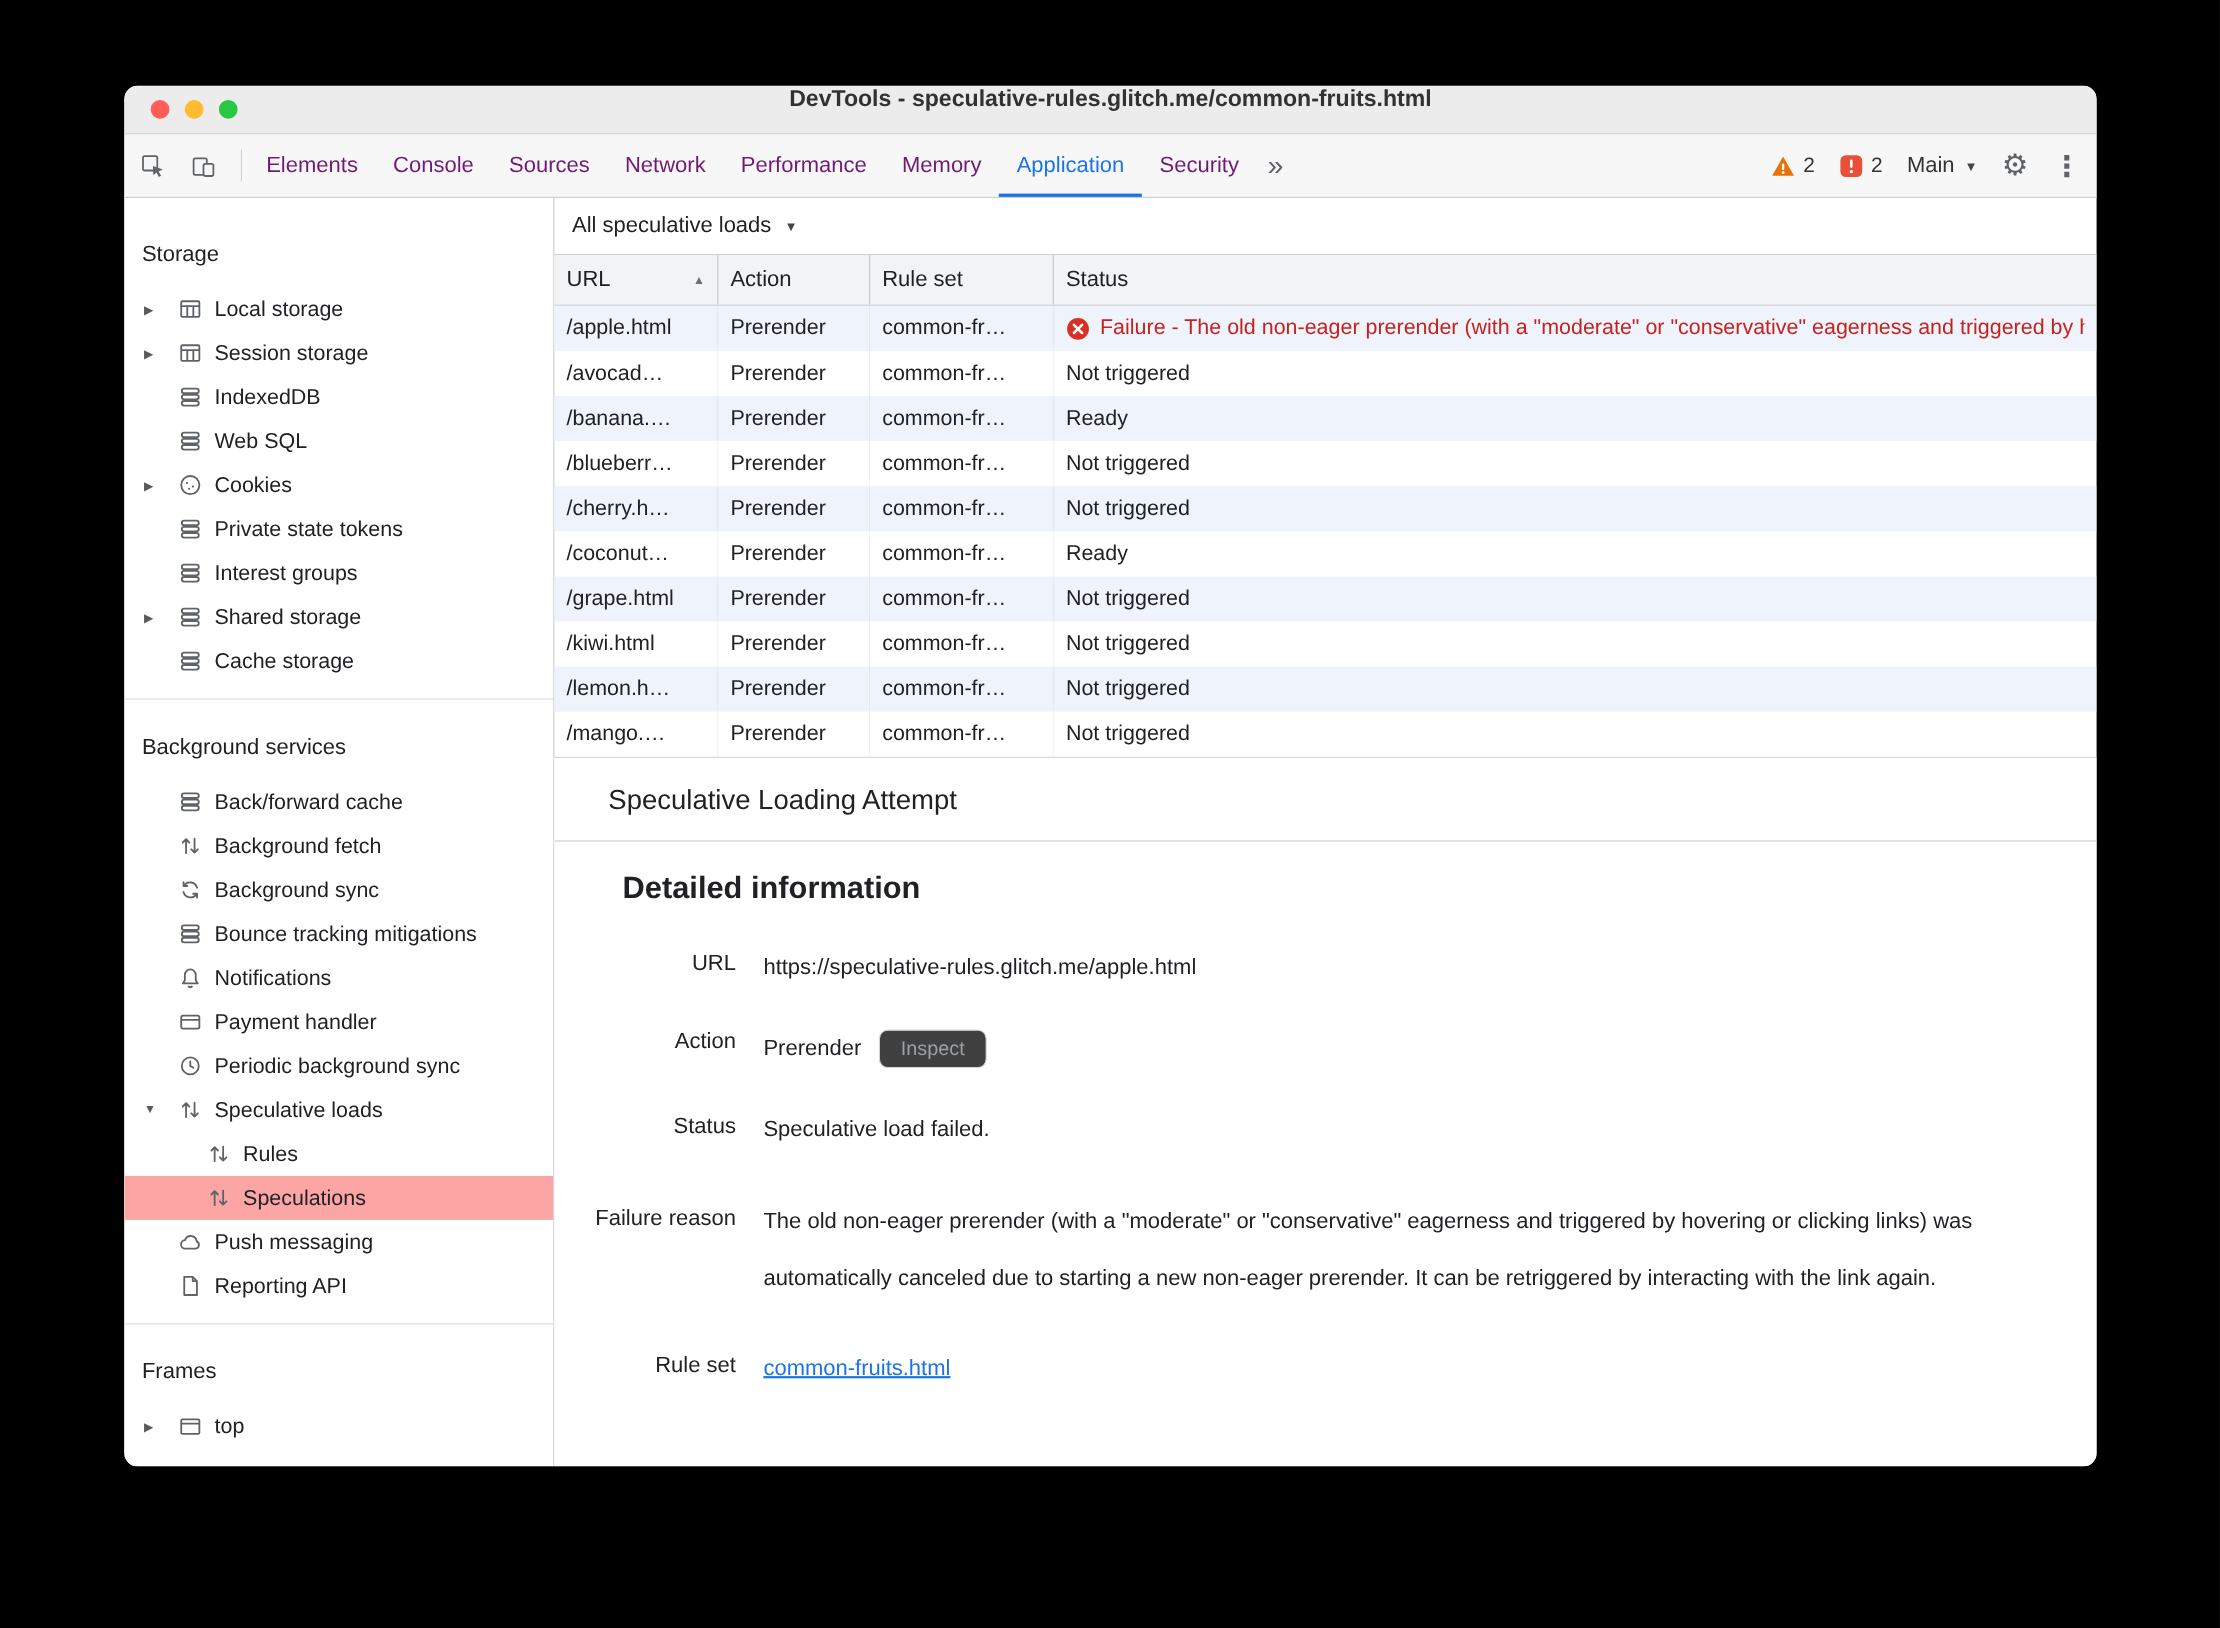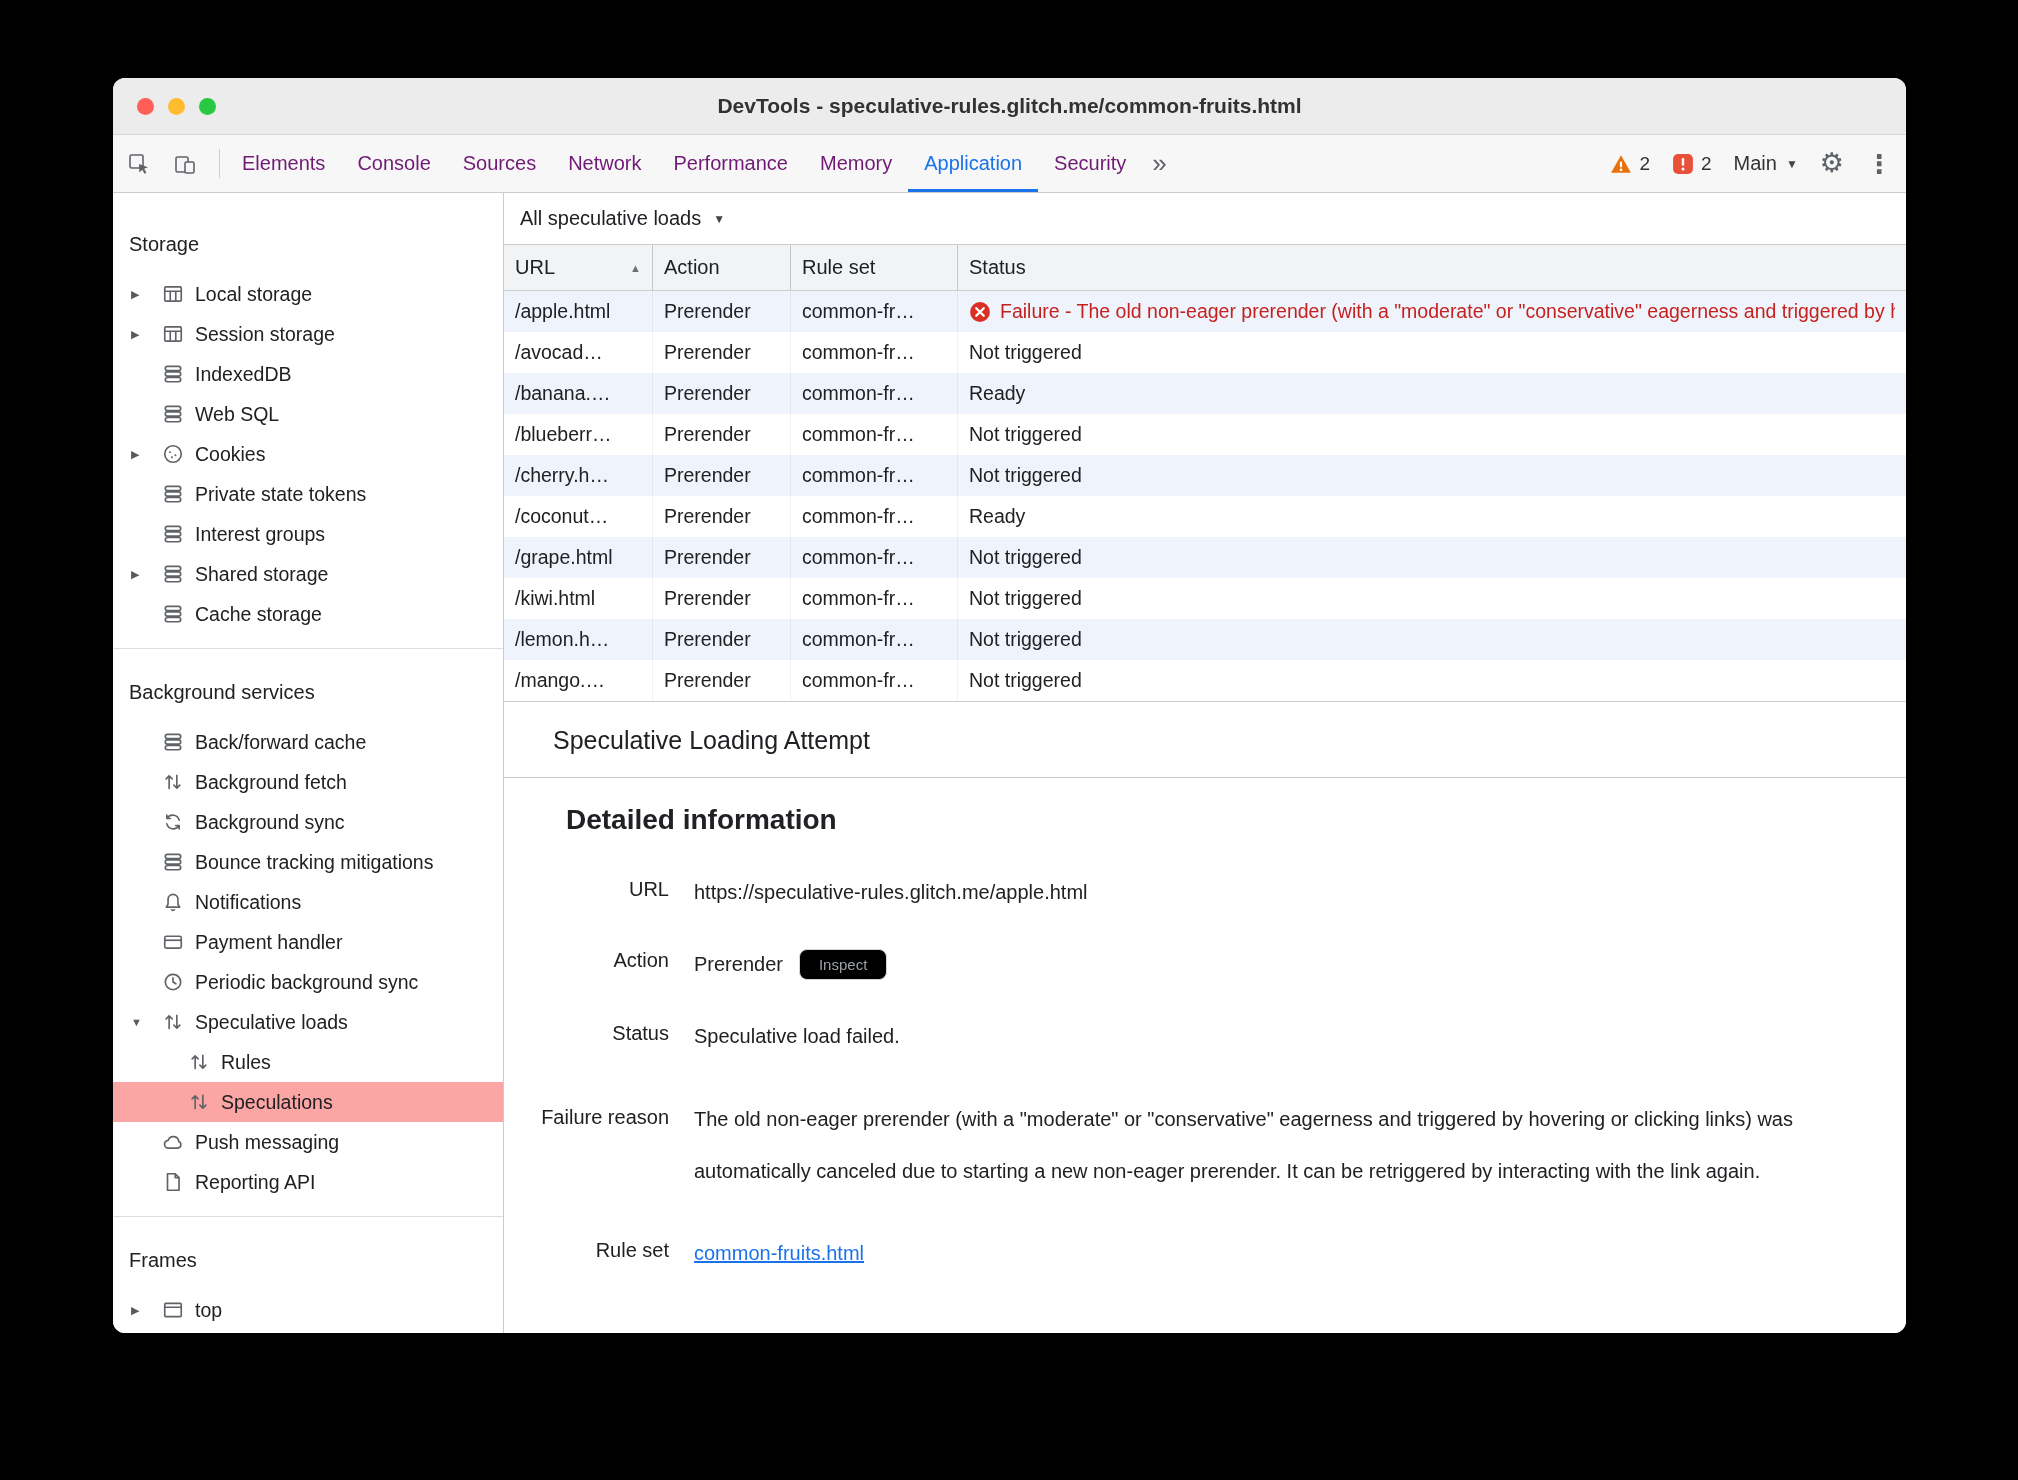--- a/index.html
+++ b/index.html
@@ -4,22 +4,22 @@
 <style>
   * { margin:0; padding:0; box-sizing:border-box; }
   html,body { width:2018px; height:1480px; background:#000; font-family:"Liberation Sans","DejaVu Sans",sans-serif; overflow:hidden; }
   body { position:relative; }
 
   .window { position:absolute; left:113px; top:78px; width:1793px; height:1255px; background:#fff;
             border-radius:12px; overflow:hidden; display:flex; flex-direction:column;
             box-shadow:0 24px 70px rgba(0,0,0,.55); }
 
   
-  .titlebar { height:57px; flex:none; background:#ececec; border-bottom:1px solid #d4d4d4;
-              position:relative; display:flex; align-items:center; justify-content:center; }
+  .titlebar { height:44px; flex:none; background:#ececec; border-bottom:1px solid #d4d4d4;
+              position:relative; display:flex; align-items:flex-start; justify-content:center; }
   .traffic { position:absolute; left:24px; top:0; height:100%; display:flex; align-items:center; gap:14px; }
   .light { width:17px; height:17px; border-radius:50%; }
   .light.red{ background:#ff5f57; } .light.yellow{ background:#febc2e; } .light.green{ background:#28c840; }
   .title { font-size:21px; font-weight:700; color:#323232; }
 
   
   .toolbar { height:58px; flex:none; background:#f7f7f7; border-bottom:1px solid #ccc;
              display:flex; align-items:stretch; padding:0 14px 0 8px; }
   .tbtn { display:flex; align-items:center; justify-content:center; width:46px; color:#5f6368; }
   .tbtn svg { width:26px; height:26px; }
@@ -76,21 +76,21 @@
 
   
   .details { flex:1; min-height:0; overflow:hidden; display:flex; flex-direction:column; background:#fff; }
   .details-header { flex:none; padding:24px 0 22px 49px; font-size:25px; color:#202124; border-bottom:1px solid #ccc; }
   .details-body { flex:1; overflow:hidden; padding:26px 46px 0 0; font-size:20px; color:#202124; }
   .detail-section-title { font-weight:700; font-size:28px; margin-left:62px; }
   .drow { display:flex; align-items:flex-start; margin-top:42px; }
   .dlabel { width:165px; flex:none; text-align:right; color:#202124; }
   .dvalue { margin-left:25px; flex:1; min-width:0; line-height:1.45; }
   .dvalue.action-value { display:flex; align-items:center; gap:16px; }
-  .inspect-btn { font-family:inherit; font-size:15px; color:#9aa0a6; background:#000000;
+  .inspect-btn { font-family:inherit; font-size:18px; color:#9aa0a6; background:#404040;
                  border:1px solid #d2d5d8; border-radius:8px; padding:6px 19px; }
   .dvalue.multiline { line-height:52px; }
   .drow.failure .dlabel { padding-top:13px; }
   .ruleset-link { color:#1a73e8; text-decoration:underline; cursor:pointer; }
 </style>
 </head>
 <body>
 
 <div class="window">
 

